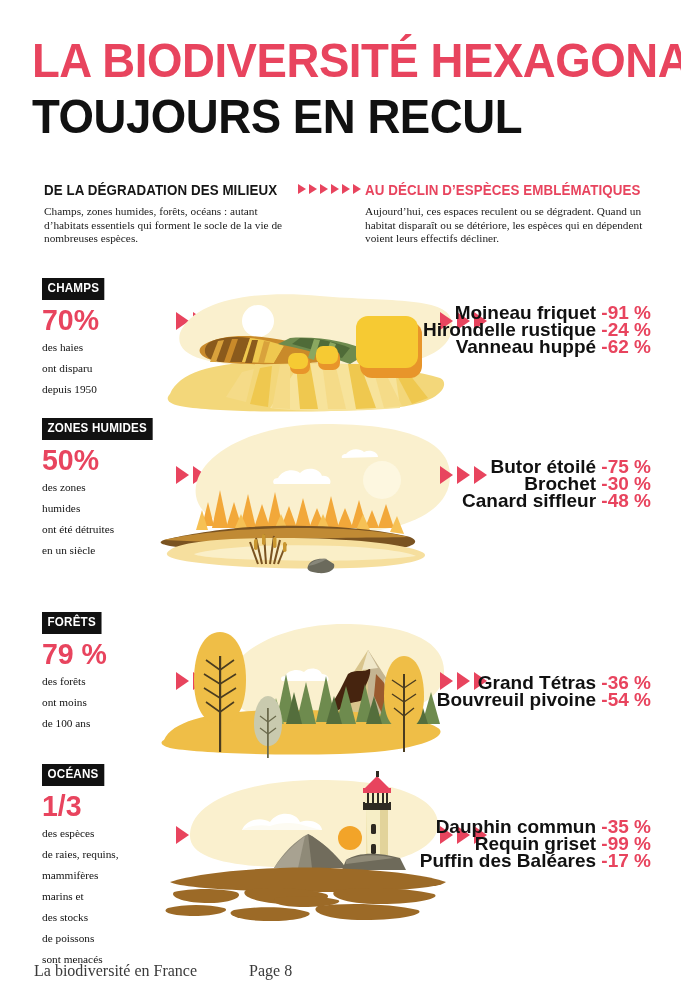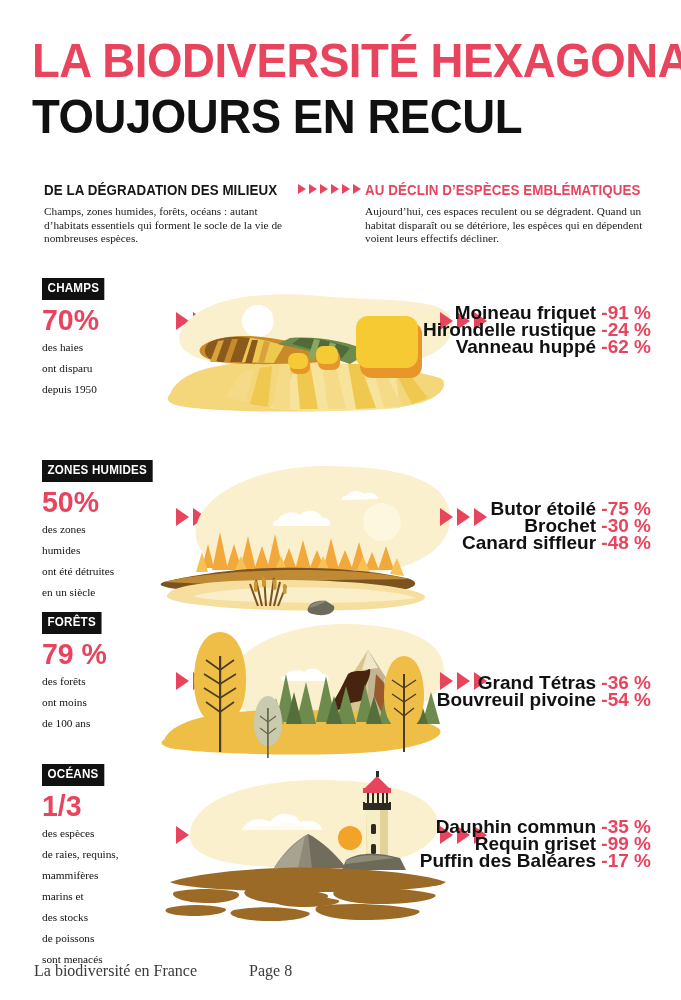--- a/index.html
+++ b/index.html
@@ -60,21 +60,21 @@
   .intro-arrows{
     width:80px;margin:0 4px;display:flex;gap:3px;align-items:center;
     padding-top:2px;
   }
   .tri{width:0;height:0;border-style:solid;}
   .tri-sm{border-width:5.5px 0 5.5px 8px;border-color:transparent transparent transparent #E8445E;}
 
   
   .section{position:absolute;left:0;width:681px;}
   .sec-champs{top:278px;height:160px;}
-  .sec-zones{top:460px;height:175px;}
+  .sec-zones{top:418px;height:175px;}
   .sec-forets{top:612px;height:160px;}
   .sec-oceans{top:764px;height:175px;}
 
   .badge{
     display:inline-block;background:#111111;color:#ffffff;
     font-family:"Liberation Sans Narrow","Liberation Sans",sans-serif;
     font-weight:bold;font-size:12.5px;line-height:12.5px;
     padding:4px 6px 5px 6px;letter-spacing:0.2px;
     transform:scaleX(0.93);transform-origin:left center;
     white-space:nowrap;

